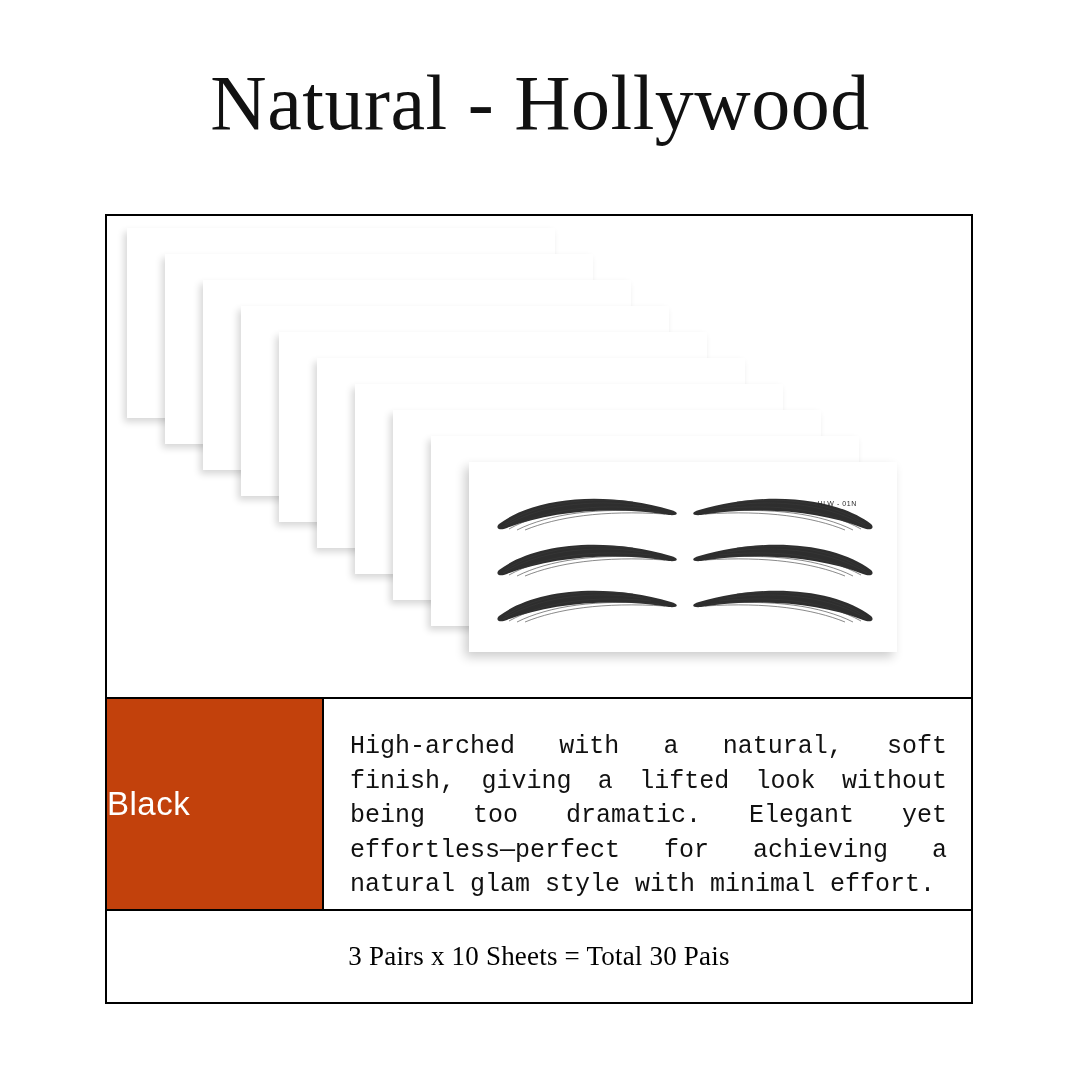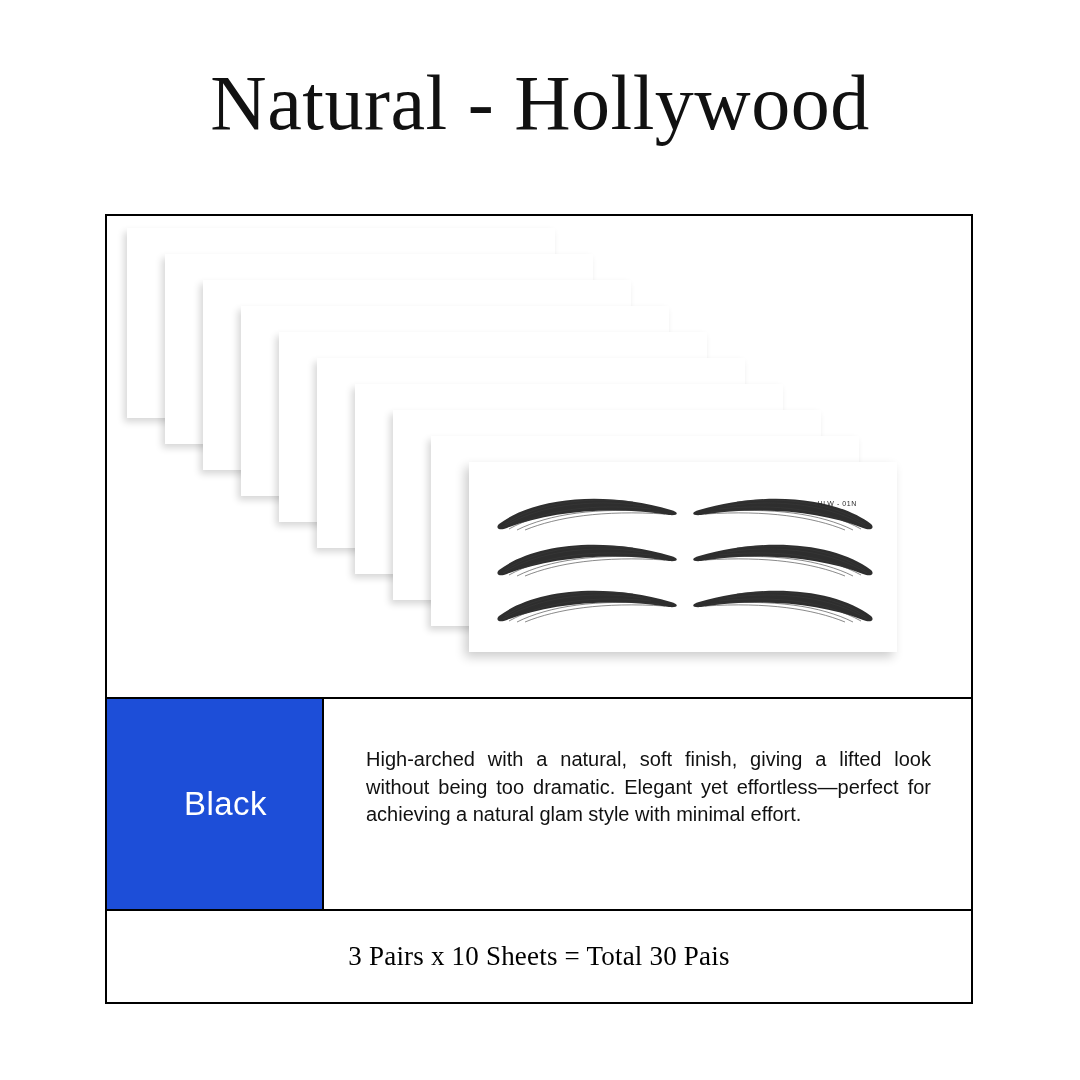--- a/index.html
+++ b/index.html
@@ -107,48 +107,47 @@
     display: flex;
     width: 100%;
     height: 212px;
     box-sizing: border-box;
     border-bottom: 2px solid #000000;
   }
 
   .color-block {
     width: 215px;
     min-width: 215px;
-    background: #1d4ed8;
+    background: #c2410c;
     color: #ffffff;
     display: flex;
     align-items: center;
-    justify-content: center;
+    justify-content: flex-start;
     font-family: "Liberation Sans", sans-serif;
     font-size: 33px;
     font-weight: 400;
     letter-spacing: 0.5px;
     box-sizing: border-box;
-    padding-left: 22px;
   }
 
   .desc-block {
     flex: 1;
     border-left: 2px solid #000000;
     box-sizing: border-box;
     padding: 31px 24px 20px 26px;
   }
 
   .desc-text {
-    font-family: Liberation Sans, sans-serif;
-    font-size: 20px;
+    font-family: Liberation Mono, monospace;
+    font-size: 25px;
     line-height: 1.38;
     text-align: justify;
     text-justify: inter-word;
     color: #111111;
-    margin: 16px;
+    margin: 0;
   }
 
   
   .footer {
     width: 100%;
     height: 90px;
     display: flex;
     align-items: center;
     justify-content: center;
     box-sizing: border-box;

